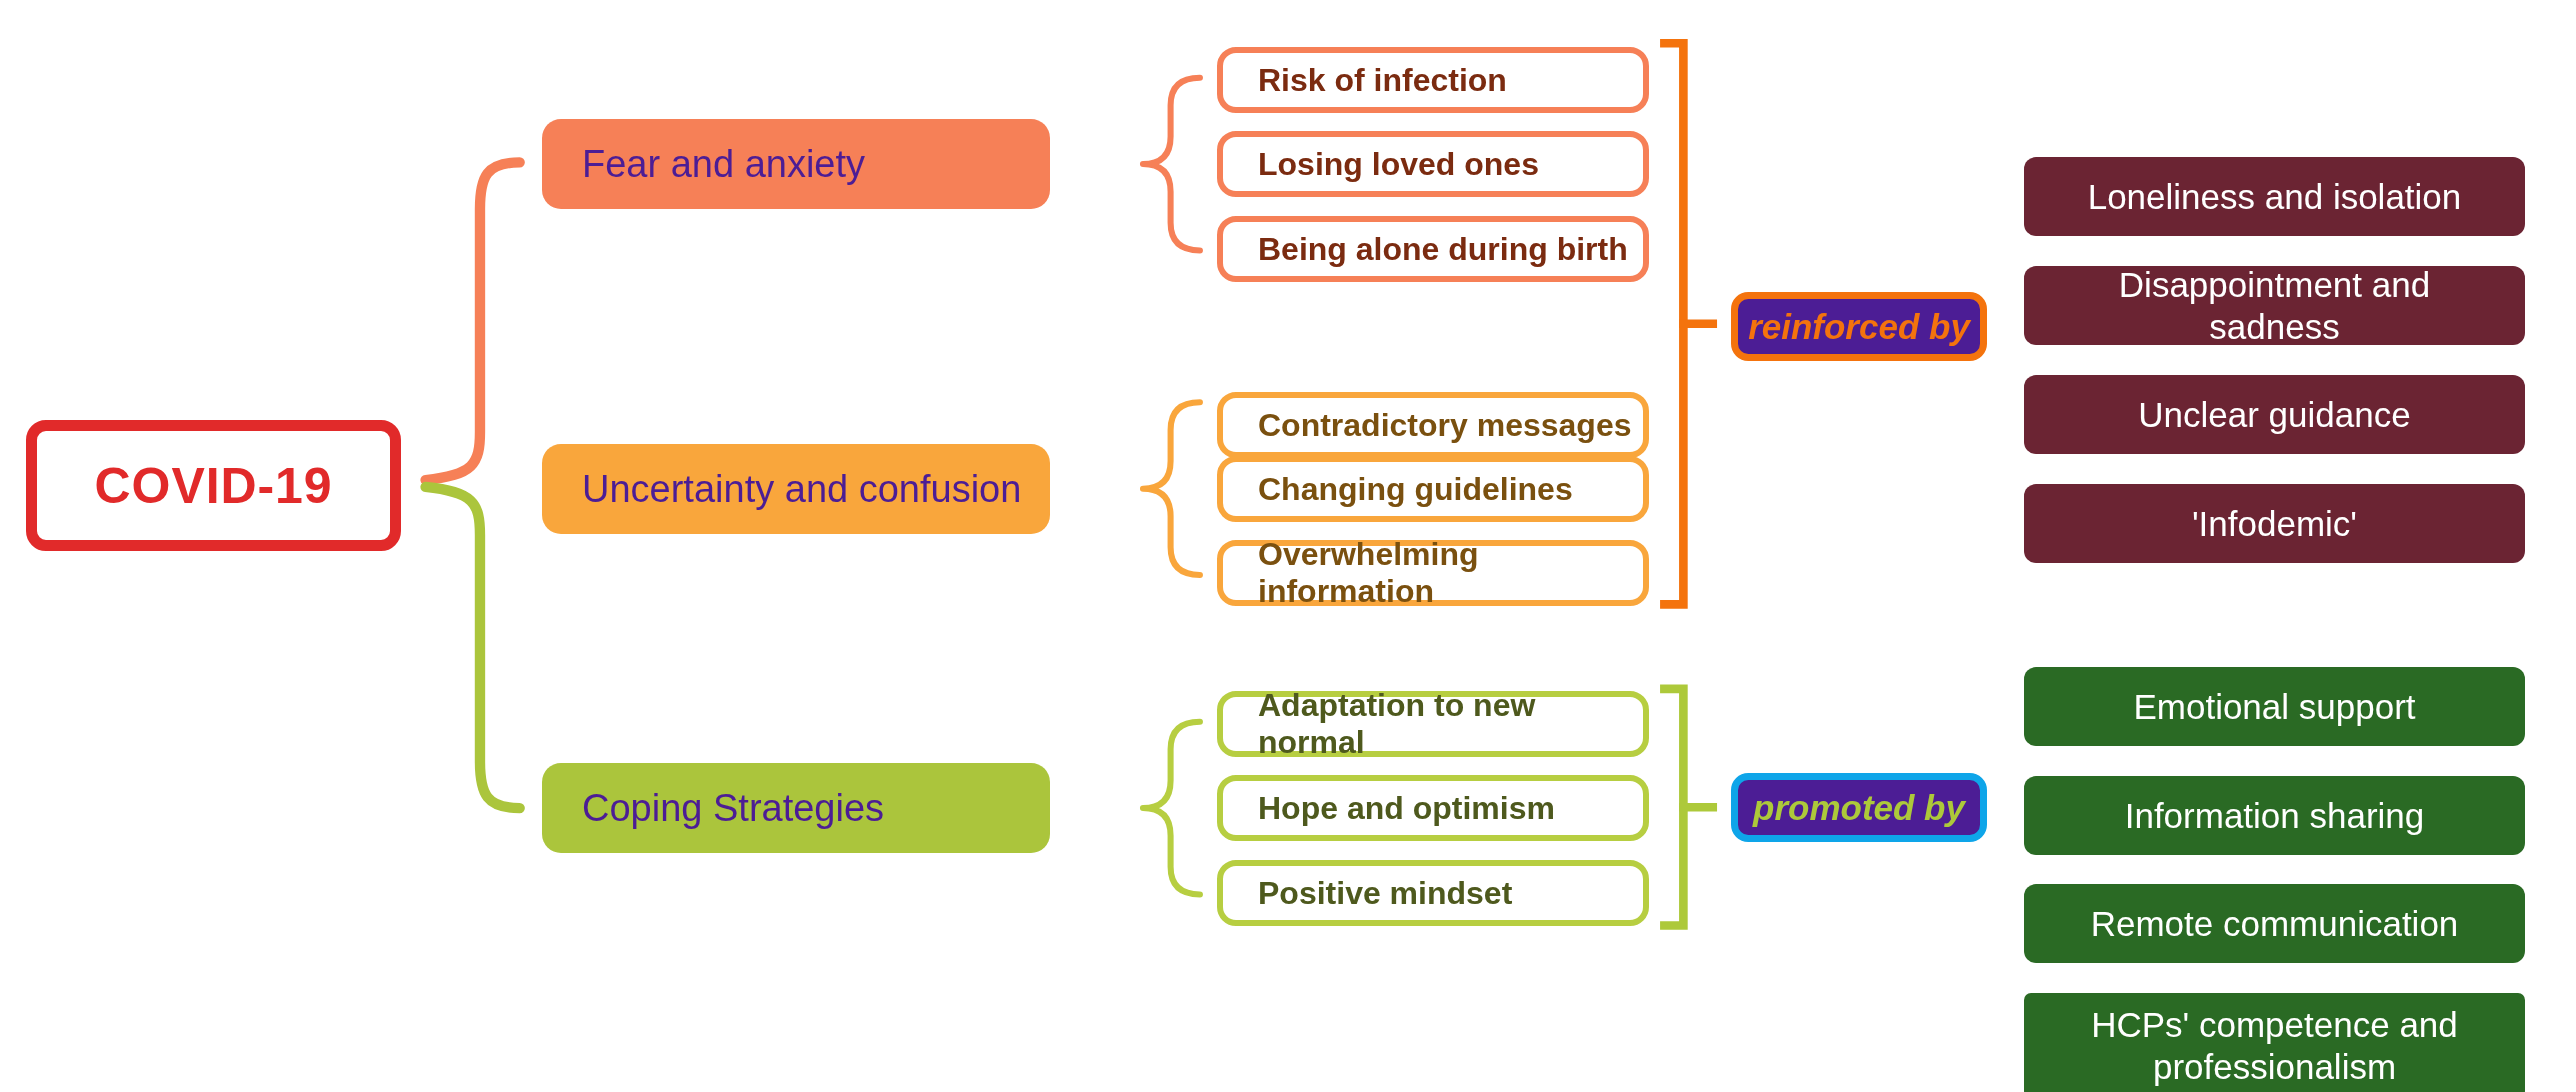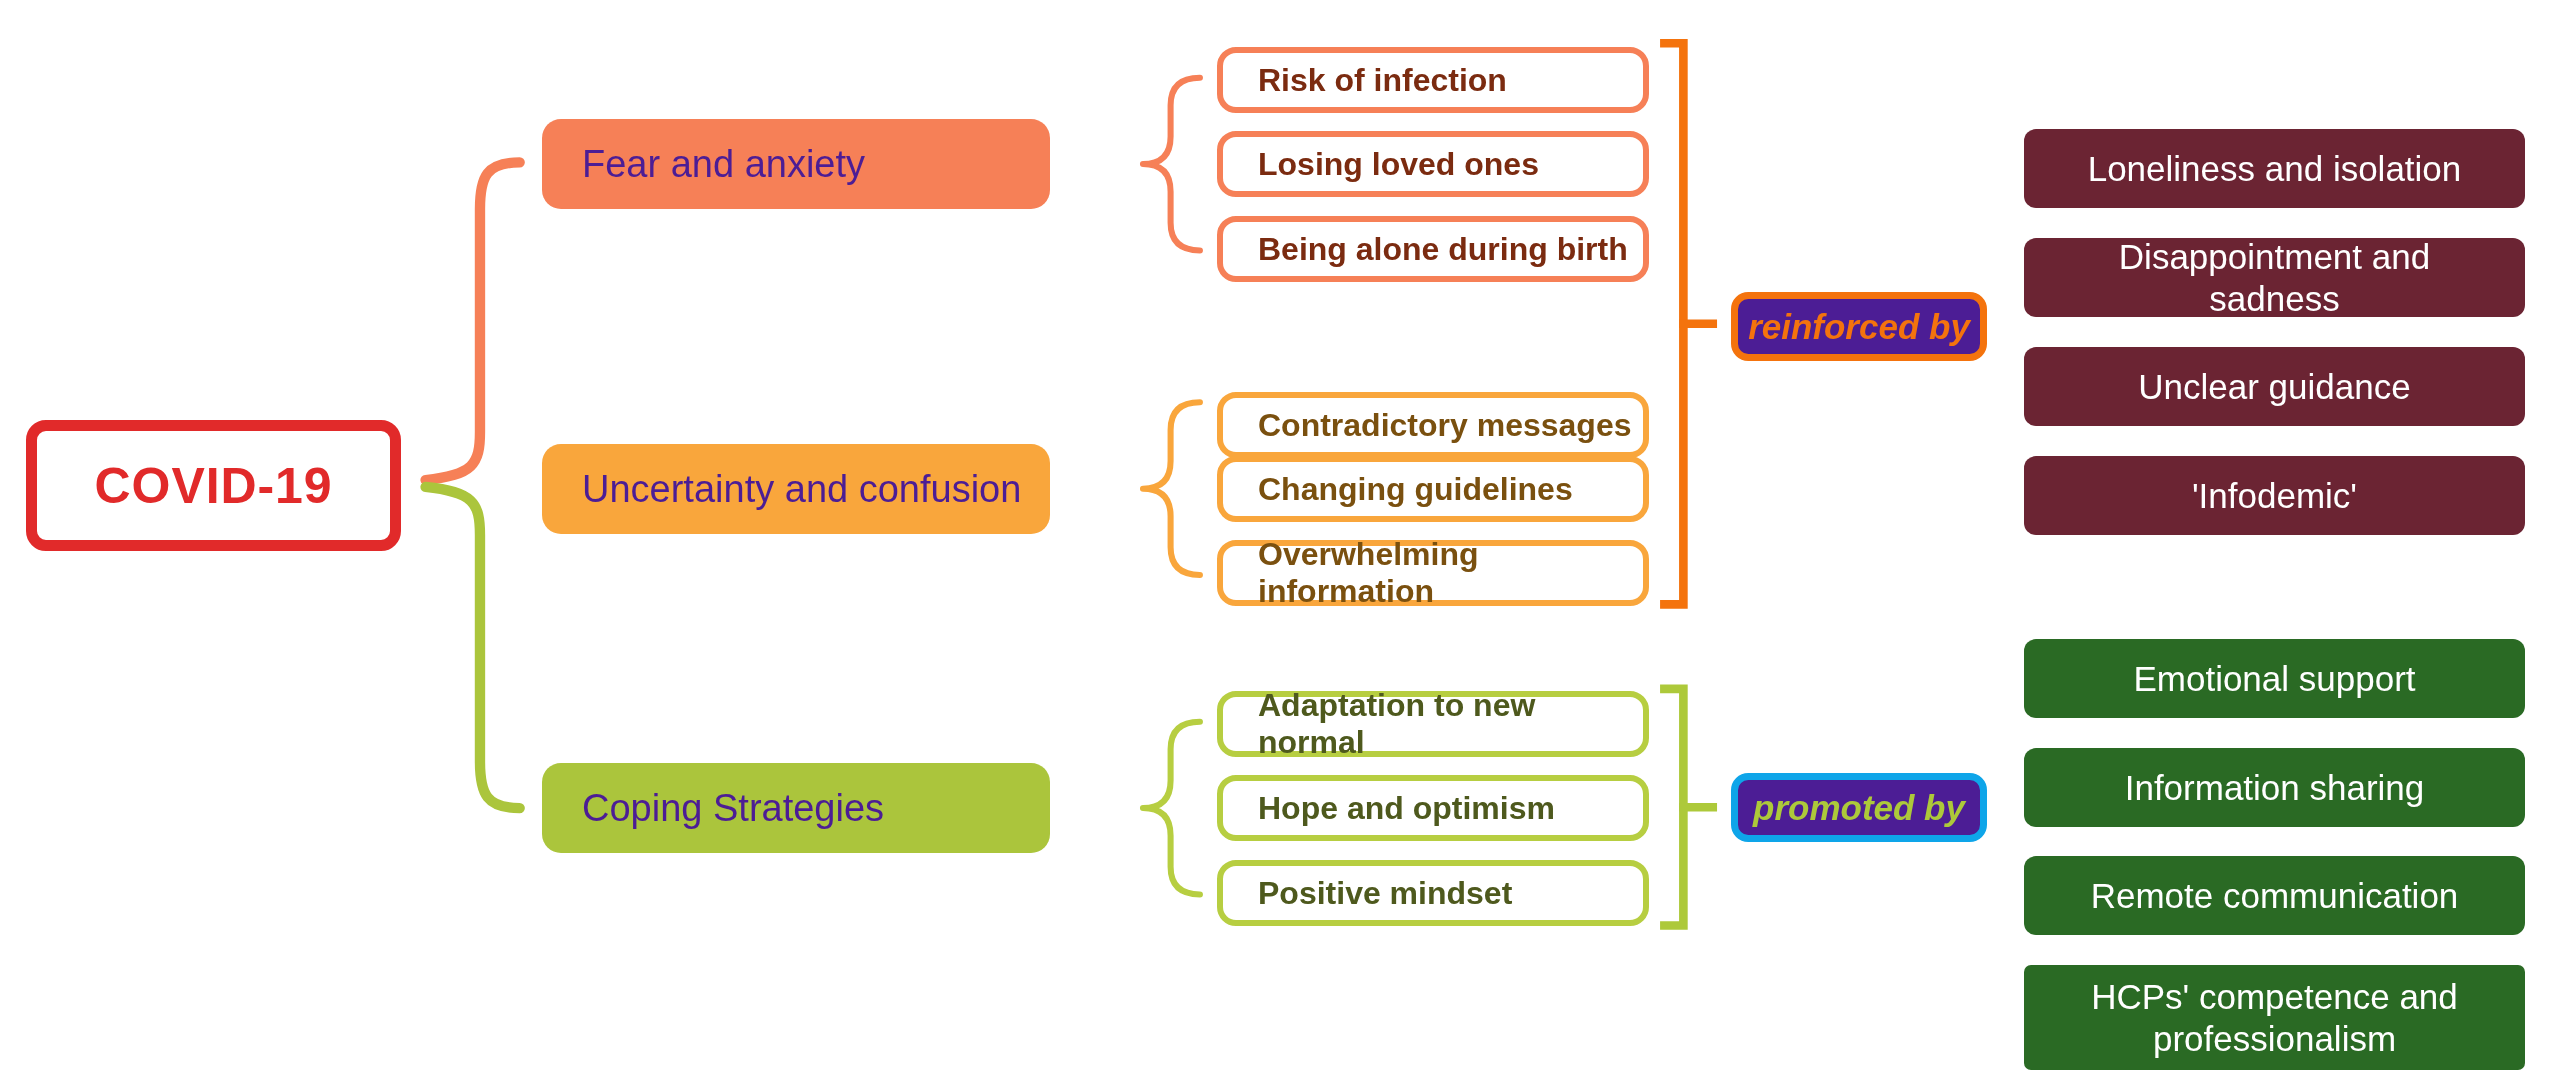--- a/index.html
+++ b/index.html
@@ -40,21 +40,21 @@
 
   
   .rel-label{left:1731px;width:256px;height:69px;border-radius:17.3px;background:#4c1d95;
     justify-content:center;font-size:35px;font-weight:600;font-style:italic;}
   .rel-reinforced{top:292px;border:7px solid #F4730D;color:#F4730D;}
   .rel-promoted{top:773px;border:7px solid #0ea5e9;color:#ADC93A;}
 
   
   .result{left:2024px;width:501px;height:79px;border-radius:12px;
     justify-content:center;text-align:center;color:#ffffff;font-size:35px;font-weight:400;
-    line-height:1.2;padding:0 40px;}
+    line-height:1.2;padding:0 40px;margin-top:28px;}
   .result-maroon{background:#6B2433;}
   .result-green{background:#2A6A24;}
   .r1{top:129px;} .r2{top:238px;} .r3{top:347px;} .r4{top:456px;}
   .g1{top:639px;} .g2{top:748px;} .g3{top:856px;}
   .g4{top:965px;height:105px;border-radius:7px;}
 </style>
 </head>
 <body>
 
 <div id="canvas">

